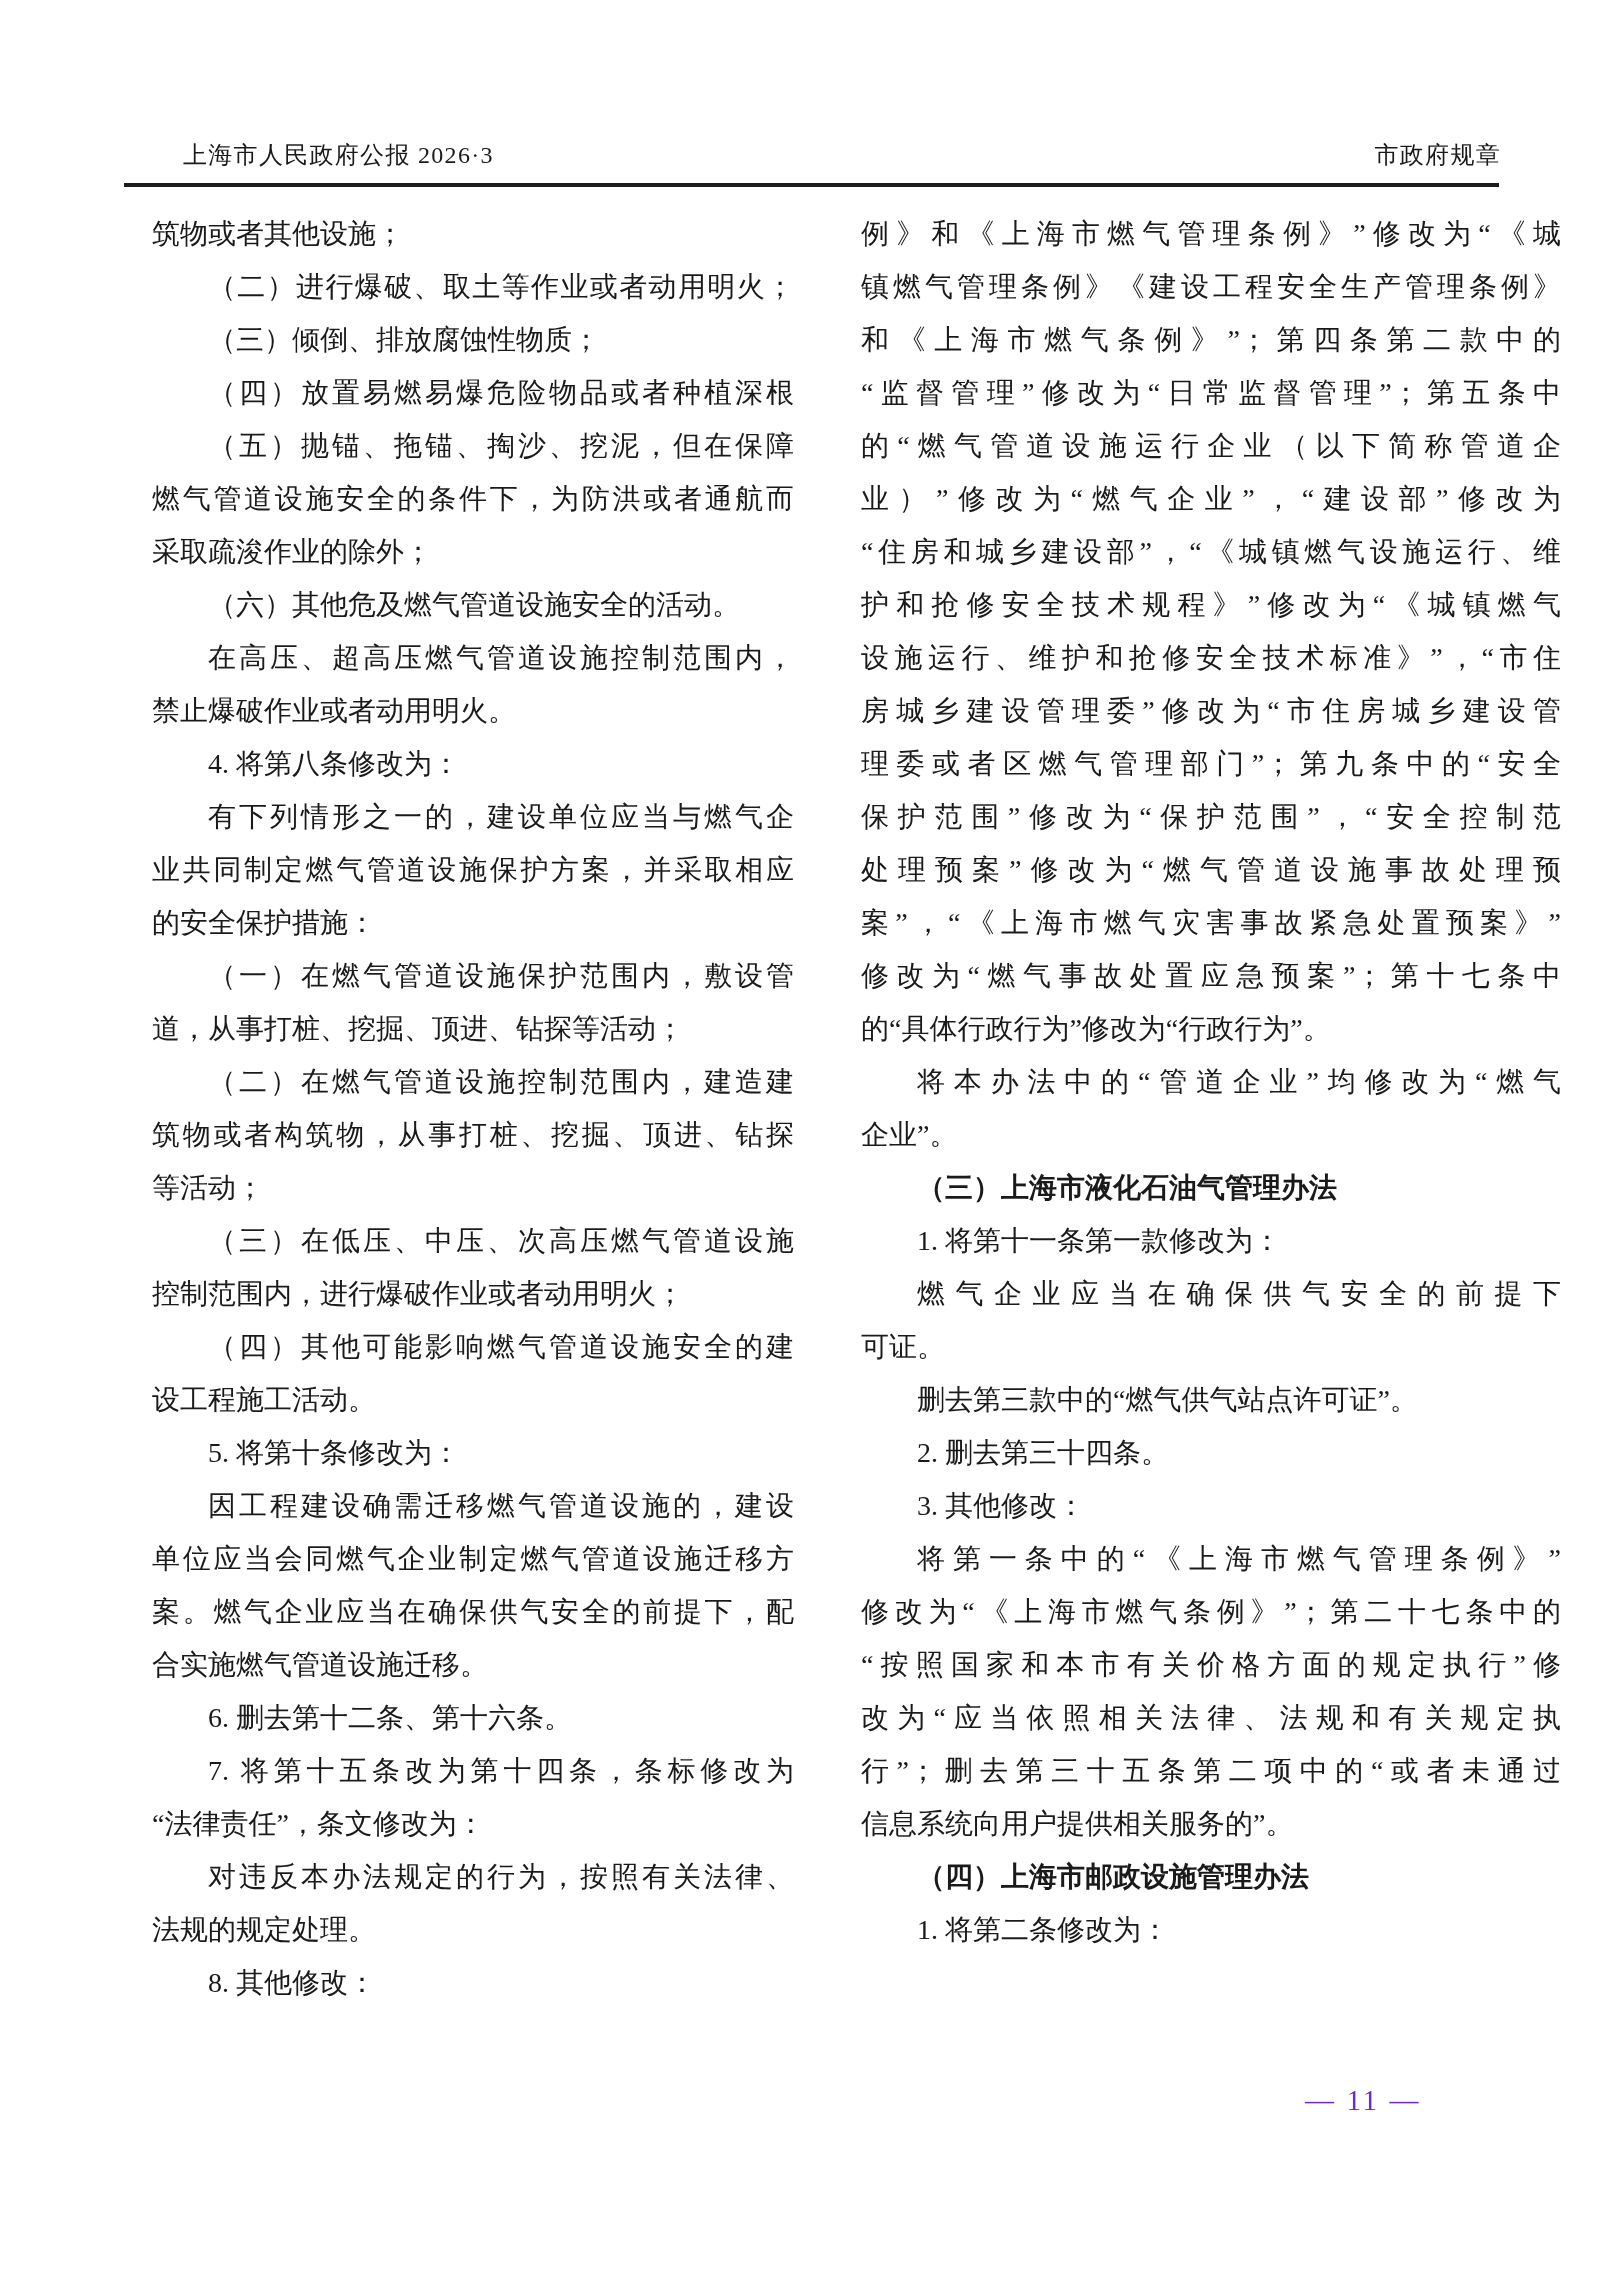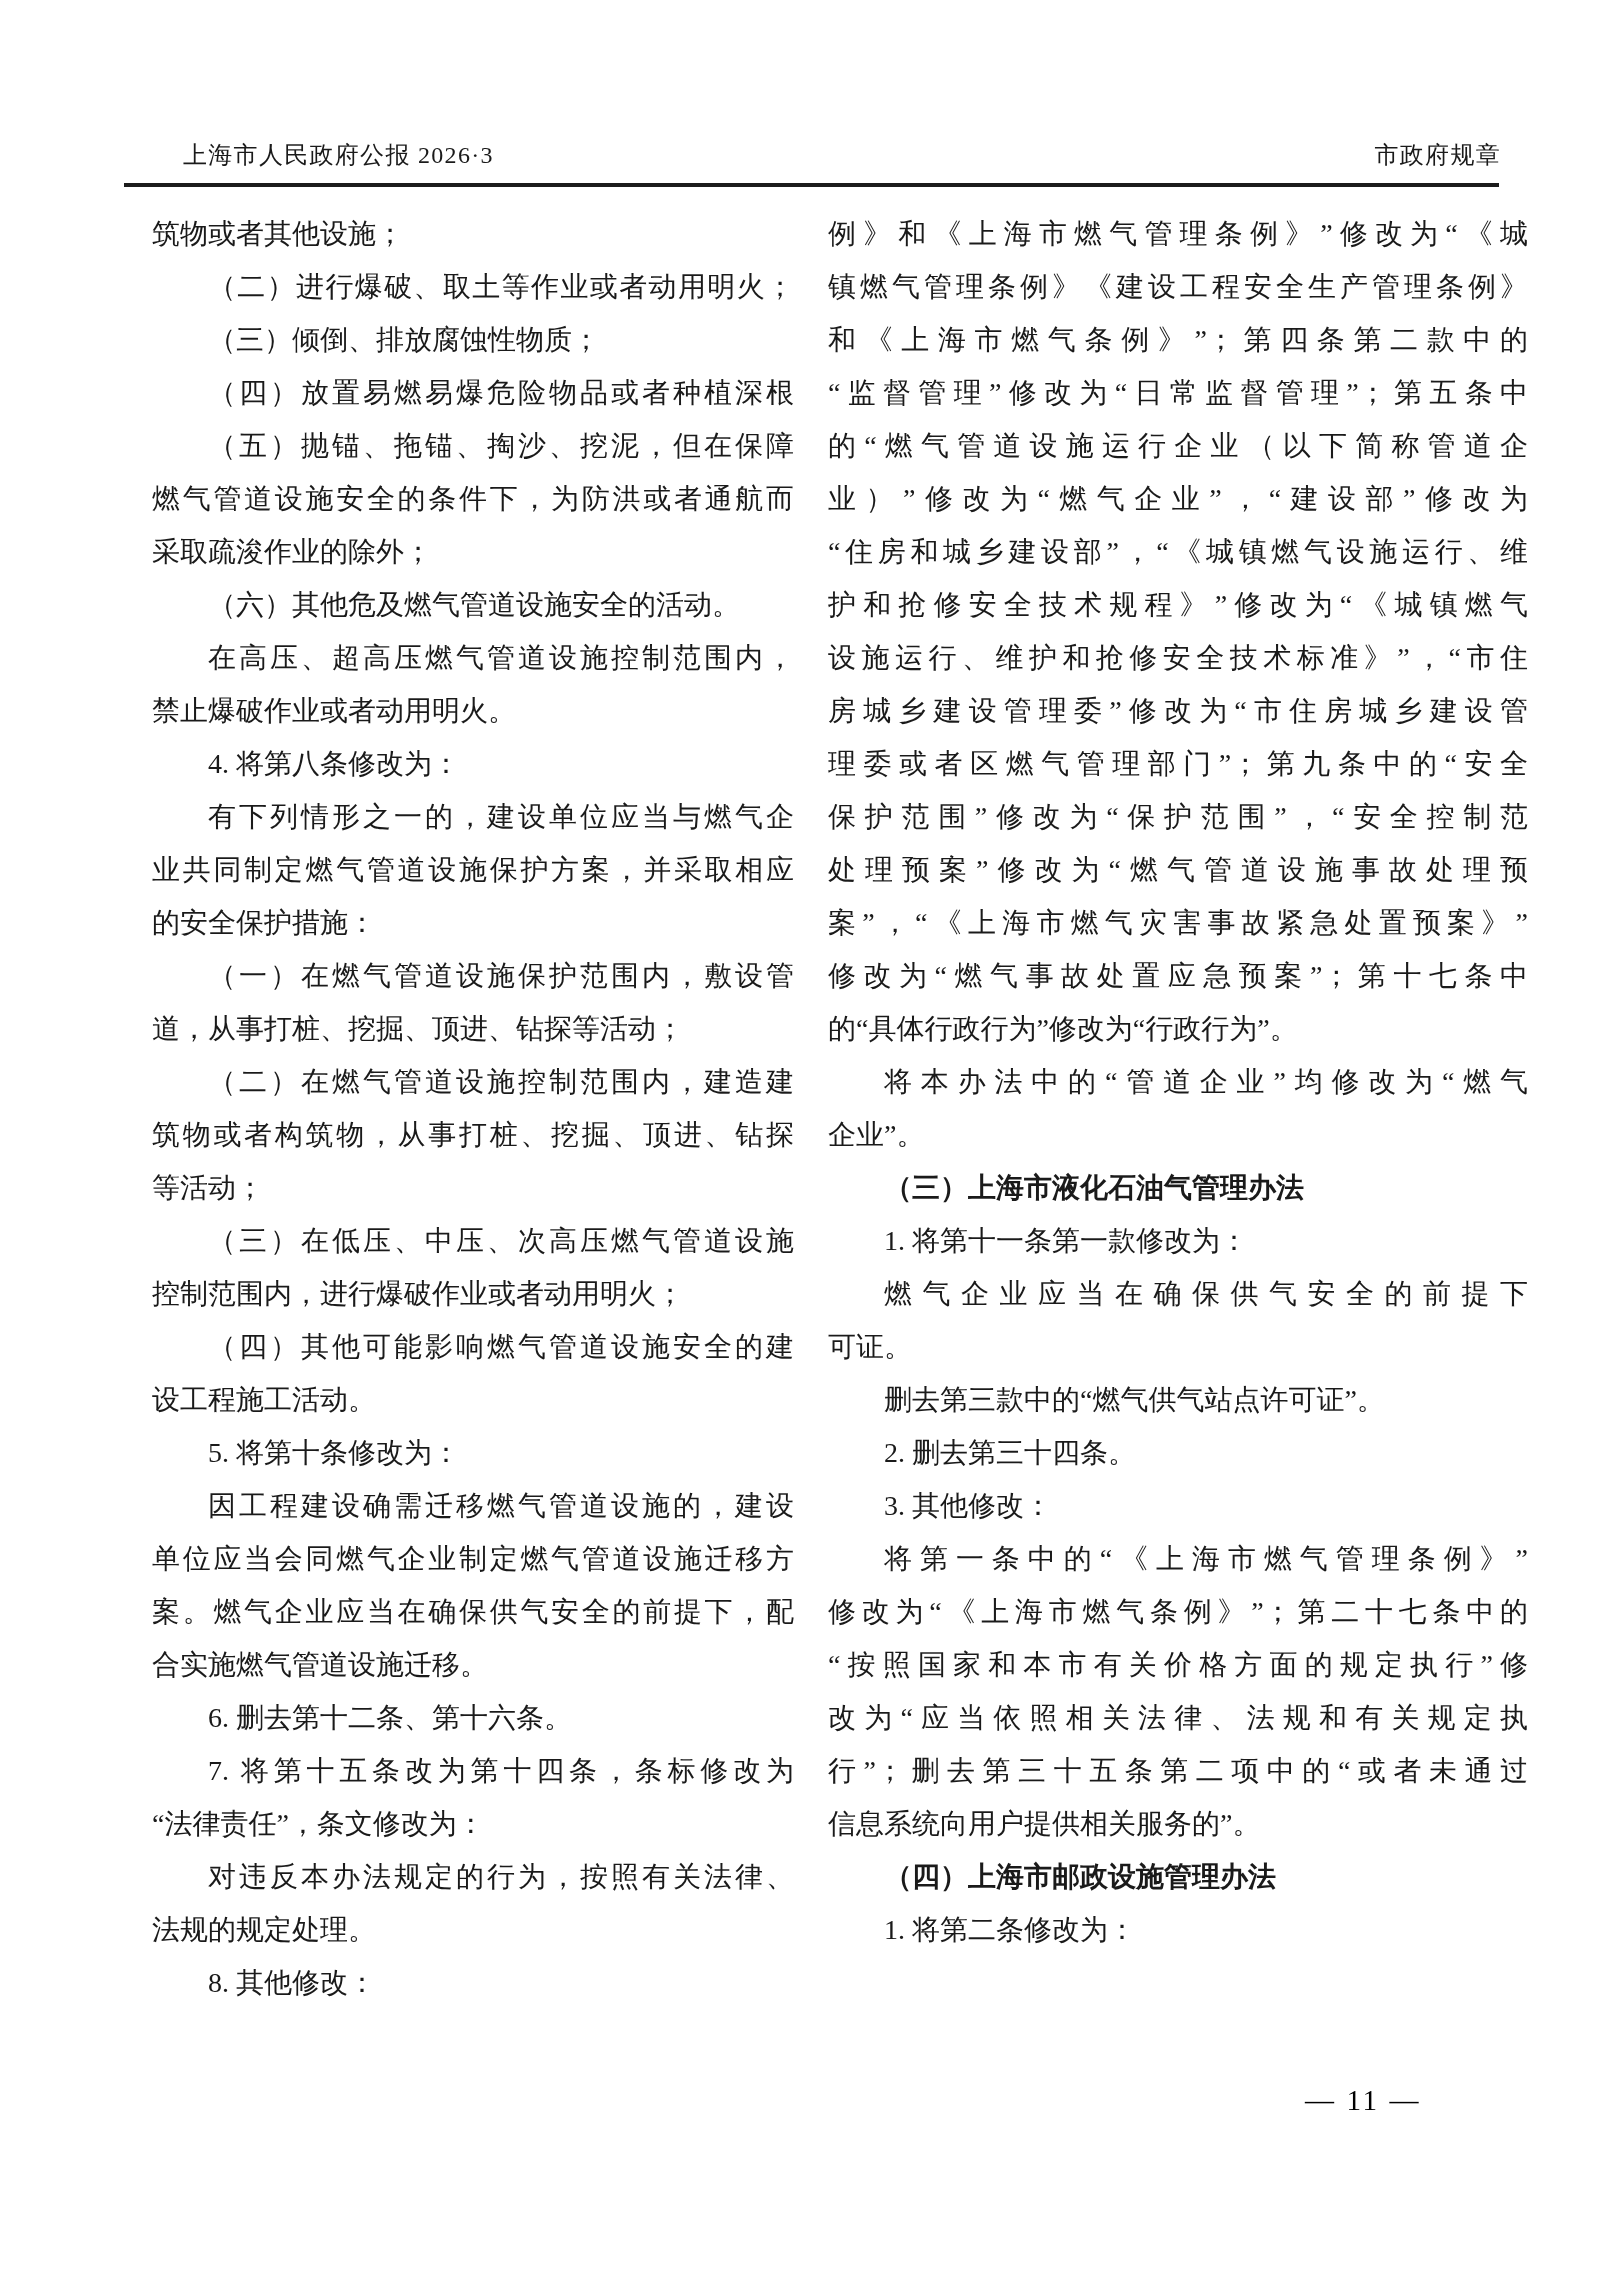--- a/index.html
+++ b/index.html
@@ -33,21 +33,21 @@
     left: 124px;
     right: 124px;
     height: 3.9px;
     background: #1c1c1c;
   }
   .columns {
     position: absolute;
     top: 207px;
     left: 152px;
     display: flex;
-    gap: 34px;
+    gap: 67px;
   }
   .col-left  { width: 642px; }
   .col-right { width: 700px; }
   .line {
     height: 53px;
     line-height: 53px;
     font-size: 28px;
     overflow: hidden;
   }
   .line.fill {
@@ -58,21 +58,21 @@
   .line.indent { padding-left: 56px; }
   .line.bold { font-weight: bold; }
   .footer-page {
     position: absolute;
     top: 2084px;
     left: 1232px;
     width: 262px;
     text-align: center;
     font-size: 29px;
     letter-spacing: 2.6px;
-    color: #000000;
+    color: #6d28d9;
   }
 </style>
 </head>
 <body>
 
 <div class="page">
 
   <div class="header">
     <span>上海市人民政府公报 2026·3</span>
     <span>市政府规章</span>

